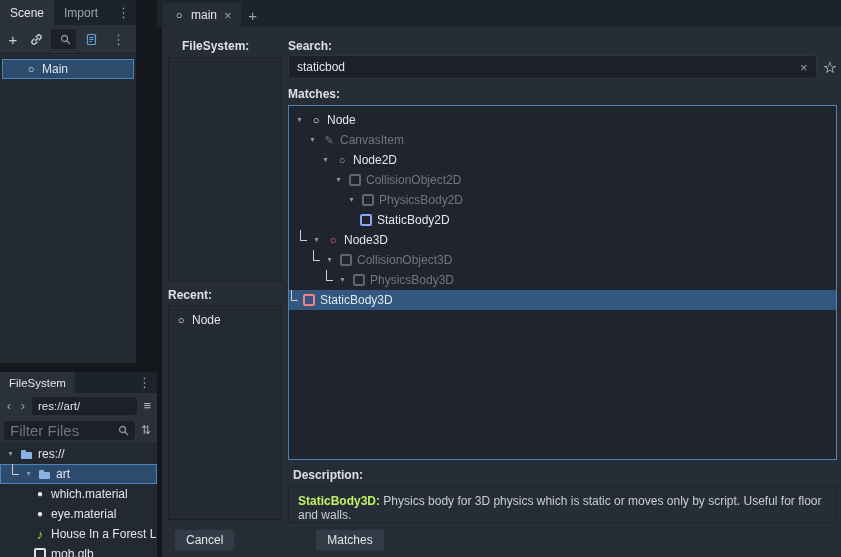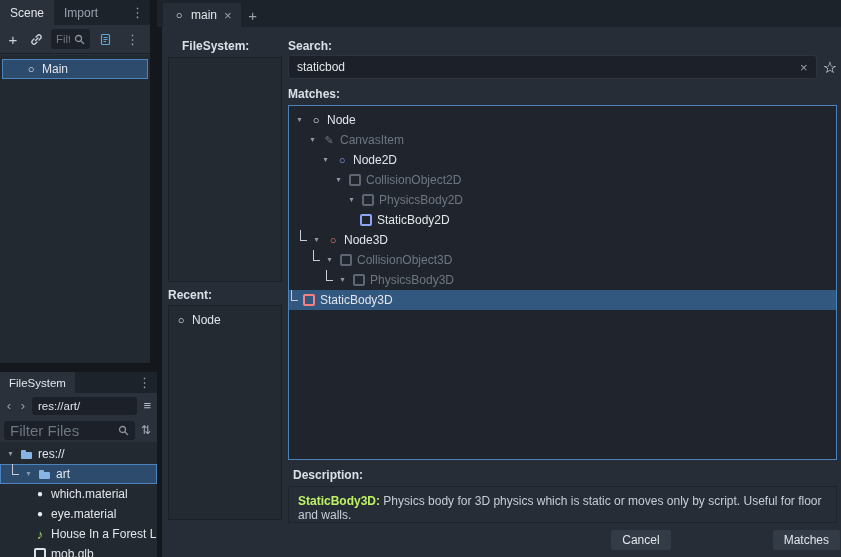--- a/index.html
+++ b/index.html
@@ -7,21 +7,21 @@
     --box:#242a32; --input:#1c2129; --border:#1a1f25; --dlg:#262d36;
     --text:#e2e6eb; --dim:#6d7681; --dim2:#98a1ac;
     --sel:#33587f; --selsoft:#2d4b6d; --selborder:#4c83bd; --focus:#4d82b8;
   }
   *{box-sizing:border-box;margin:0;padding:0}
   body{background:#000}
   #app{position:relative;width:841px;height:557px;background:var(--bg);
        font-family:"Liberation Sans",sans-serif;font-size:12px;color:var(--text);overflow:hidden}
 
   
-  .scene-dock{position:absolute;left:0;top:0;width:150px;height:363px;background:var(--panel)}
+  .scene-dock{position:absolute;left:0;top:0;width:136px;height:363px;background:var(--panel)}
   .dock-tabs{display:flex;align-items:stretch;height:25px;background:var(--strip)}
   .dock-tab{display:flex;align-items:center;padding:0 10px;color:var(--dim2)}
   .dock-tab.active{background:var(--panel);color:var(--text)}
   .dots{margin-left:auto;display:flex;align-items:center;padding:0 6px;color:var(--dim2);font-size:13px}
   .dots::before{content:"⋮"}
   .sp-toolbar{display:flex;align-items:center;height:29px;padding:0 5px;gap:7px;border-bottom:1px solid var(--border)}
   .tb-btn{color:#ccd3db;display:flex;align-items:center;justify-content:center;width:16px;height:16px;font-size:15px}
   .plus::before{content:"+"}
   .filter-box{flex:1;display:flex;align-items:center;height:20px;background:var(--input);border-radius:3px;
               padding:0 5px;gap:4px;color:var(--dim);min-width:0}
@@ -101,21 +101,21 @@
   .clear{color:var(--dim2);font-size:13px}
   .clear::before{content:"×"}
   .star{color:#e8ecf2;font-size:16px}
   .star::before{content:"☆"}
   .matches-box{position:absolute;left:126px;top:78px;right:4px;height:355px;background:#20252d;
                border:1px solid var(--focus);padding-top:4px;overflow:hidden}
   .desc-box{position:absolute;left:126px;top:459px;right:4px;height:37px;background:#272d37;
             border:1px solid #1e242c;padding:7px 9px;font-size:12px}
   .desc-b{font-weight:bold;color:#bef264}
   .desc-t{color:#c7cdd6}
-  .btn-row{position:absolute;left:12px;right:0;top:502px;display:flex;justify-content:flex-end;gap:100px}
+  .btn-row{position:absolute;left:12px;right:0;top:502px;display:flex;justify-content:flex-start;gap:80px}
   .gbtn{font-family:"Liberation Sans",sans-serif;font-size:12px;background:#333b47;color:#e2e6eb;
         border:1px solid #272e38;border-radius:3px;padding:3px 11px}
 </style>
 </head>
 <body>
 
 <div id="app">
 
   <section class="scene-dock">
     <div class="dock-tabs">

